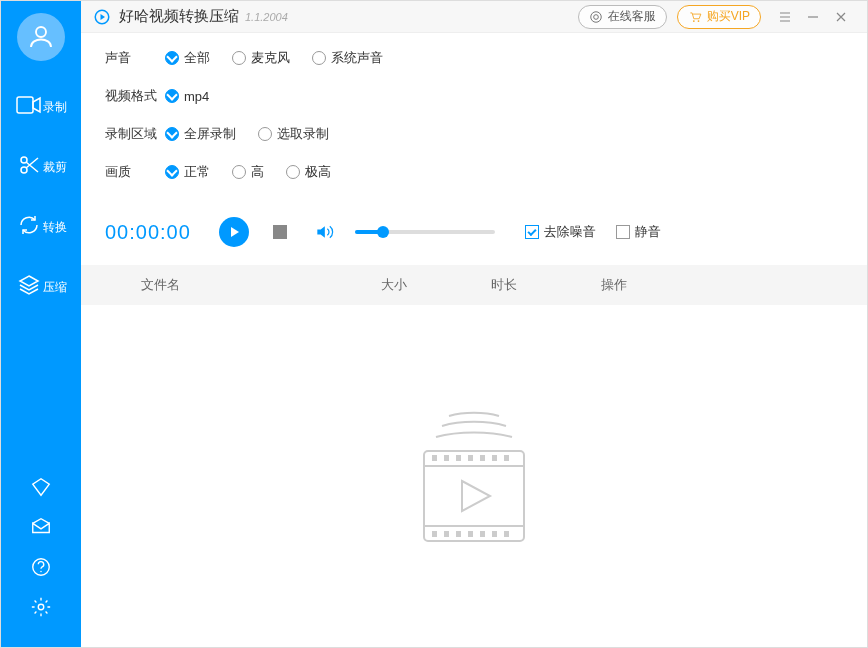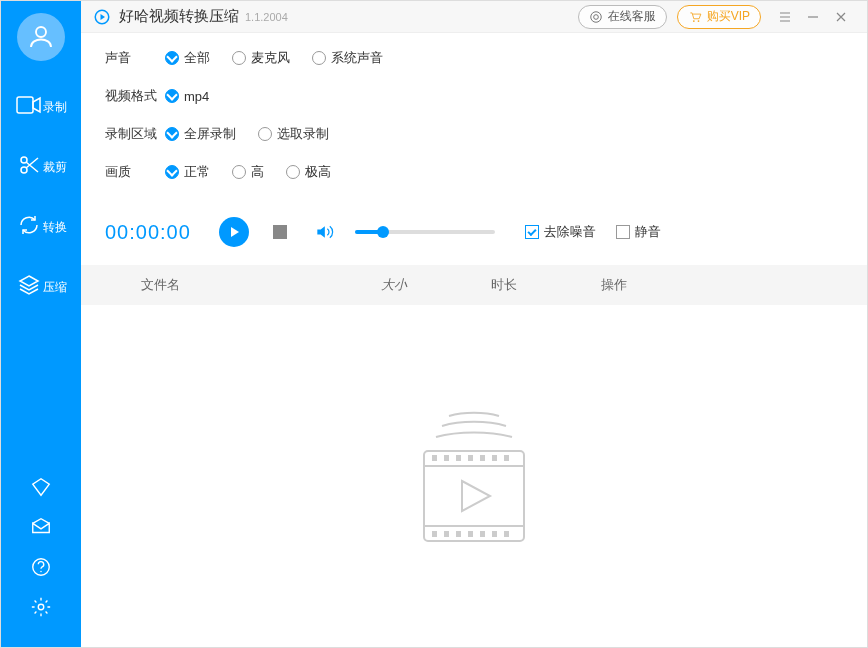--- a/index.html
+++ b/index.html
@@ -8,21 +8,21 @@
 .sidebar { width: 80px; background: #0099ff; display: flex; flex-direction: column; align-items: center; padding-top: 12px; }
 .avatar { width: 48px; height: 48px; border-radius: 50%; background: #66bfff; display: flex; align-items: center; justify-content: center; margin-bottom: 30px; }
 .nav-item { display: flex; flex-direction: row; align-items: center; color: #fff; font-size: 12px; margin-bottom: 28px; cursor: pointer; }
 .nav-item .icon-wrap { width: 28px; height: 28px; display: flex; align-items: center; justify-content: center; margin-bottom: 4px; }
 .sidebar-bottom { margin-top: auto; display: flex; flex-direction: column; align-items: center; padding-bottom: 20px; }
 .sidebar-bottom .btm-icon { width: 24px; height: 24px; margin: 8px 0; cursor: pointer; display:flex; align-items:center; justify-content:center; }
 .main { flex: 1; display: flex; flex-direction: column; }
 .titlebar { height: 32px; background: #f7f7f7; border-bottom: 1px solid #eee; display: flex; align-items: center; padding: 0 12px; }
 .titlebar .logo { width: 18px; height: 18px; margin-right: 8px; display:flex; align-items:center; justify-content:center;}
 .titlebar .title { font-size: 15px; color: #333; }
-.titlebar .version { font-size: 11px; color: #aaa; margin-left: 6px; }
+.titlebar .version { font-size: 11px; color: #aaa; margin-left: 6px; font-style: italic; }
 .titlebar .spacer { flex: 1; }
 .pill { height: 24px; border: 1px solid #bbb; border-radius: 12px; display: flex; align-items: center; padding: 0 10px; font-size: 12px; color: #555; margin-right: 10px; cursor: pointer; background:#fdfdfd; }
 .pill.vip { border-color: #f5a623; color: #f5a623; }
 .pill .picon { margin-right: 5px; display:flex; }
 .win-btn { width: 28px; height: 28px; display: flex; align-items: center; justify-content: center; cursor: pointer; color:#888; }
 .content { padding: 16px 24px 10px 24px; }
 .row { display: flex; align-items: center; margin-bottom: 20px; font-size: 13px; color: #333; }
 .row-label { width: 60px; color: #333; }
 .radio { display: flex; align-items: center; margin-right: 22px; cursor: pointer; }
 .radio .circ { width: 14px; height: 14px; border: 1px solid #999; border-radius: 50%; margin-right: 5px; display:flex; align-items:center; justify-content:center; }
@@ -36,21 +36,21 @@
 .slider { width: 140px; height: 4px; background: #ddd; border-radius: 2px; position: relative; margin-right: 30px; }
 .slider .fill { position: absolute; left: 0; top: 0; height: 100%; width: 20%; background: #0099ff; border-radius: 2px; }
 .slider .thumb { position: absolute; left: 20%; top: 50%; width: 12px; height: 12px; border-radius: 50%; background: #0099ff; transform: translate(-50%, -50%); }
 .chk { display: flex; align-items: center; font-size: 13px; color: #333; margin-right: 20px; cursor: pointer; }
 .chk .box { width: 14px; height: 14px; border: 1px solid #0099ff; margin-right: 5px; display:flex; align-items:center; justify-content:center; }
 .chk.on .box { background:#fff; }
 .chk.on .box::after { content:""; width:6px; height:3px; border-left:2px solid #0099ff; border-bottom:2px solid #0099ff; transform:rotate(-45deg); margin-top:-2px; }
 .chk.off .box { border-color:#999; }
 .table-head { height: 40px; background: #f5f5f5; display: flex; align-items: center; font-size: 13px; color: #666; }
 .th1 { width: 300px; padding-left: 60px; }
-.th2 { width: 110px; font-style: italic; }
+.th2 { width: 110px; }
 .th3 { width: 110px; }
 .th4 { flex:1; }
 .empty { flex: 1; display: flex; align-items: center; justify-content: center; }
 </style>
 </head>
 <body>
 
 <div class="app">
 
   <div class="sidebar">

